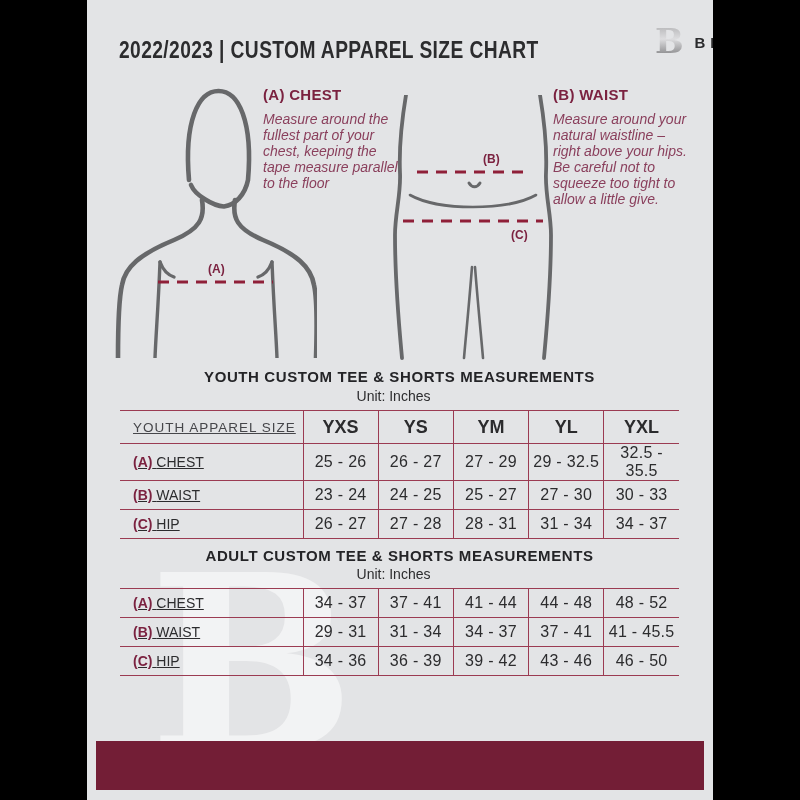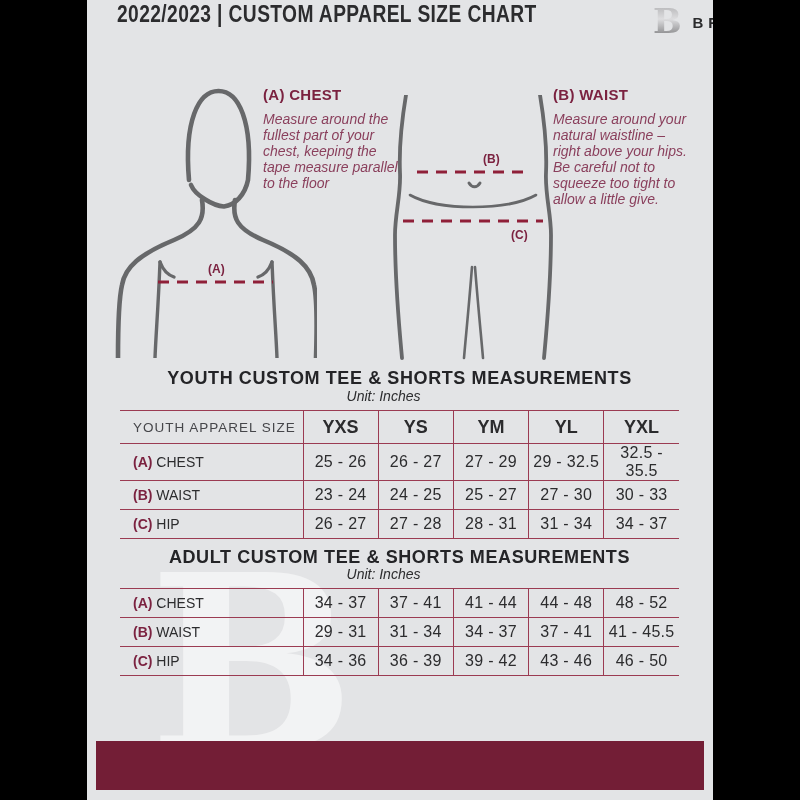--- a/index.html
+++ b/index.html
@@ -10,23 +10,23 @@
     position:relative;overflow:hidden;
   }
   .page{
     position:absolute;left:87px;top:0;
     width:626px;height:800px;
     background:var(--page-bg,#e3e4e6);
     overflow:hidden;
   }
   
   .header{
-    position:absolute;top:0;left:8px;right:0;height:64px;
-    display:flex;align-items:flex-start;justify-content:space-between;
-    padding:0 22px;box-sizing:border-box;
+    position:absolute;top:0;left:0;right:0;height:64px;
+    display:flex;align-items:flex-end;justify-content:space-between;
+    padding:0 32px;box-sizing:border-box;
   }
   .doc-title{
     font-size:24px;font-weight:bold;color:var(--text-dark,#2c2c2e);
     transform:scaleX(0.8);transform-origin:left center;white-space:nowrap;
     letter-spacing:.5px;
   }
   .brand{display:flex;align-items:center;gap:7px;}
   .brand-name{font-size:15px;font-weight:bold;letter-spacing:5px;color:#2b2b2d;}
   
   .m-block{position:absolute;}
@@ -35,37 +35,37 @@
     margin-top:8px;font-size:14px;line-height:16px;font-style:italic;
     color:var(--body-text-maroon,#8a3f5c);white-space:pre-line;
   }
   .fig{position:absolute;}
   .outline{fill:none;stroke:var(--outline-gray,#67686a);stroke-linecap:round;stroke-linejoin:round;}
   .dashline{fill:none;stroke:var(--dash-line,#8f1f38);stroke-width:3.2;stroke-dasharray:11 8;}
   .diagram-label{font-family:"Liberation Sans",sans-serif;font-size:12px;font-weight:bold;fill:var(--heading-maroon,#7b2240);}
   
   .tbl-title{
     position:absolute;left:33px;width:559px;text-align:center;
-    font-size:18px;font-weight:bold;letter-spacing:.6px;color:#242427;
+    font-size:15px;font-weight:bold;letter-spacing:.6px;color:#242427;
   }
   .tbl-subtitle{
-    position:absolute;left:17px;width:559px;text-align:center;
-    font-size:14px;font-style:italic;color:#2c2c2e;
+    position:absolute;left:27px;width:559px;text-align:center;
+    font-size:14px;color:#2c2c2e;
   }
   table.size-table{
     position:absolute;left:33px;width:559px;
     border-collapse:collapse;table-layout:fixed;
     border-top:1.5px solid var(--table-border,#9b3b52);
   }
   table.size-table tr{border-bottom:1.5px solid var(--table-border,#9b3b52);}
   table.size-table th+th, table.size-table td+td{border-left:1.5px solid var(--table-border,#9b3b52);}
   table.size-table th, table.size-table td{padding:0;vertical-align:middle;}
   tr.head th{height:32px;}
   tr.datarow td{height:28px;}
-  .cell-first{text-align:left;padding-left:13px !important;}
+  .cell-first{text-align:left;padding-left:13px !important;text-decoration:underline;}
   th.cell-first{font-weight:normal;font-size:13.5px;letter-spacing:1px;color:#46464a;}
   th.size-head{font-size:18px;font-weight:bold;color:#2b2b2d;text-align:center;}
   td.size-cell{font-size:16px;color:#2c2c2e;text-align:center;letter-spacing:.3px;}
   td.cell-first{font-size:14px;color:#2c2c2e;}
   .row-prefix{font-weight:bold;color:var(--heading-maroon,#7b2240);}
   
   .watermark{
     position:absolute;left:62px;top:543px;z-index:0;
     font-family:"DejaVu Serif",serif;font-weight:bold;
     font-size:244px;line-height:1;color:rgba(255,255,255,0.55);

